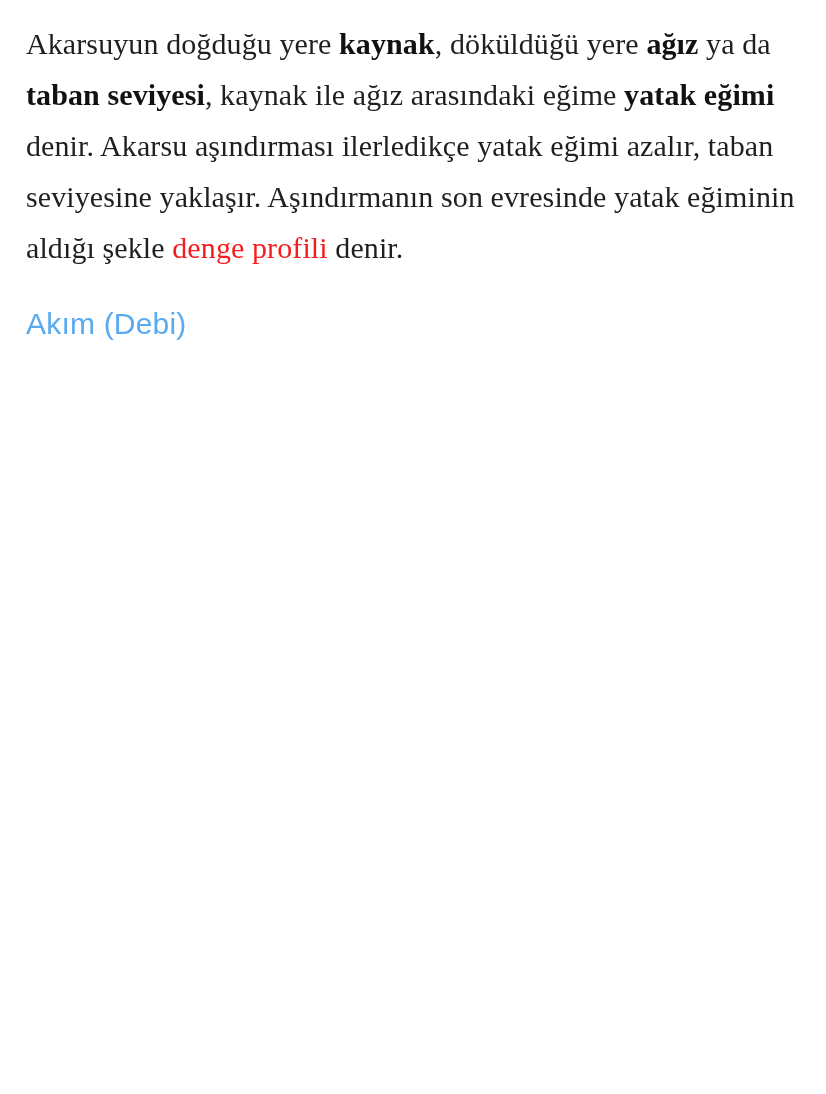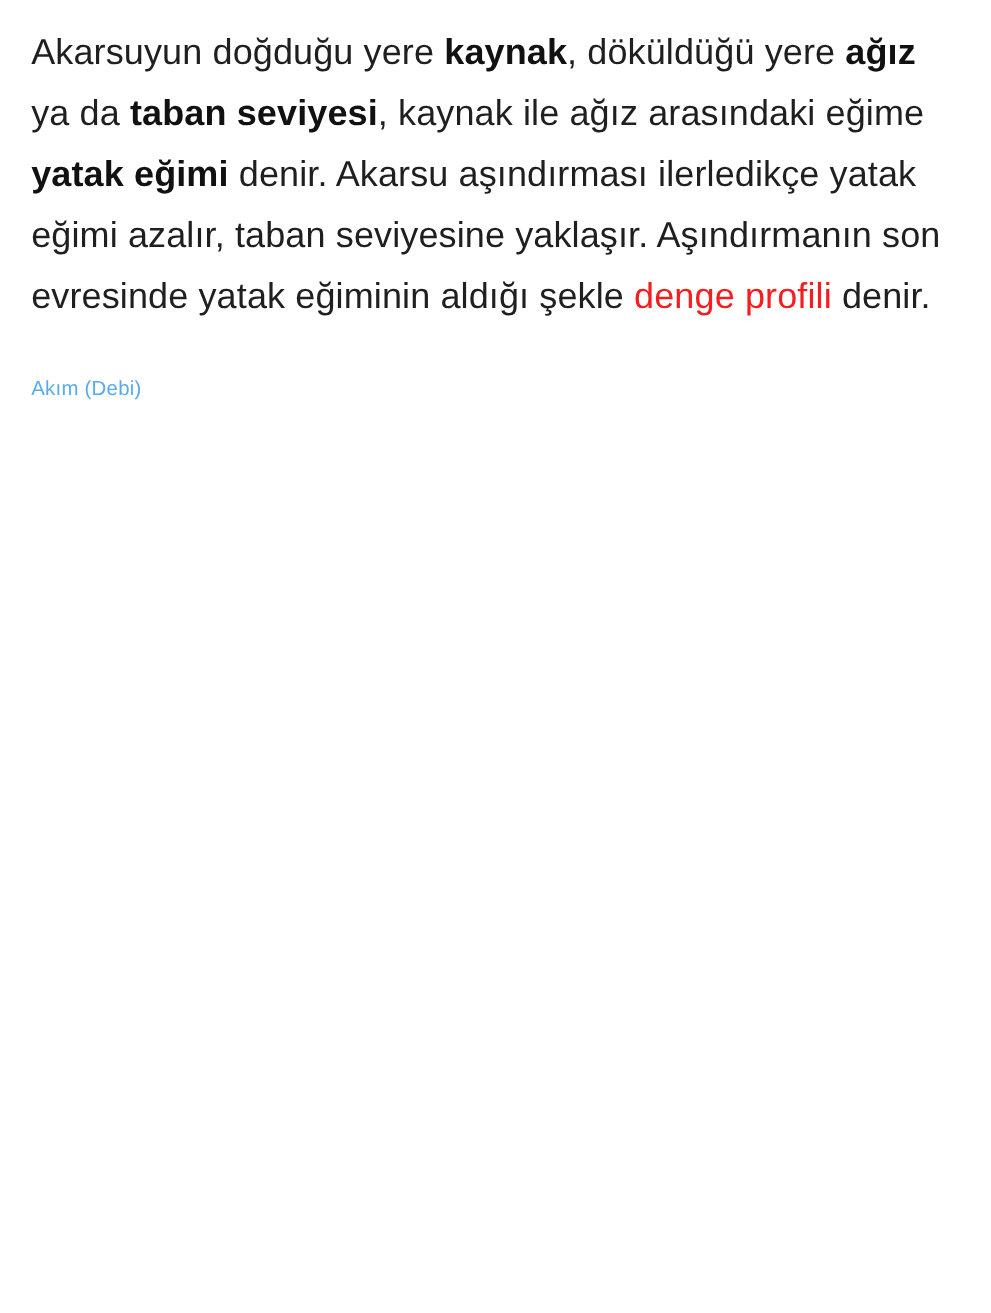--- a/index.html
+++ b/index.html
@@ -21,30 +21,31 @@
     padding: 18px 26px 0 26px;
     background: #ffffff;
   }
   .para {
     font-size: 30px;
     line-height: 51px;
     color: #1f1f1f;
     margin: 0 0 34px 0;
     letter-spacing: 0.1px;
     font-weight: 400;
+    font-family: Liberation Serif, serif;
   }
   .para b {
     font-weight: 700;
     color: #111111;
   }
   .highlight-red {
     color: #f51d1d;
   }
   .section-heading {
-    font-size: 17px;
+    font-size: 30px;
     line-height: 34px;
     color: #5aaaf0;
     font-weight: 400;
     margin: 0 0 30px 0;
     letter-spacing: 0.2px;
   }
   .para.second {
     margin-bottom: 0;
   }
   sup {

